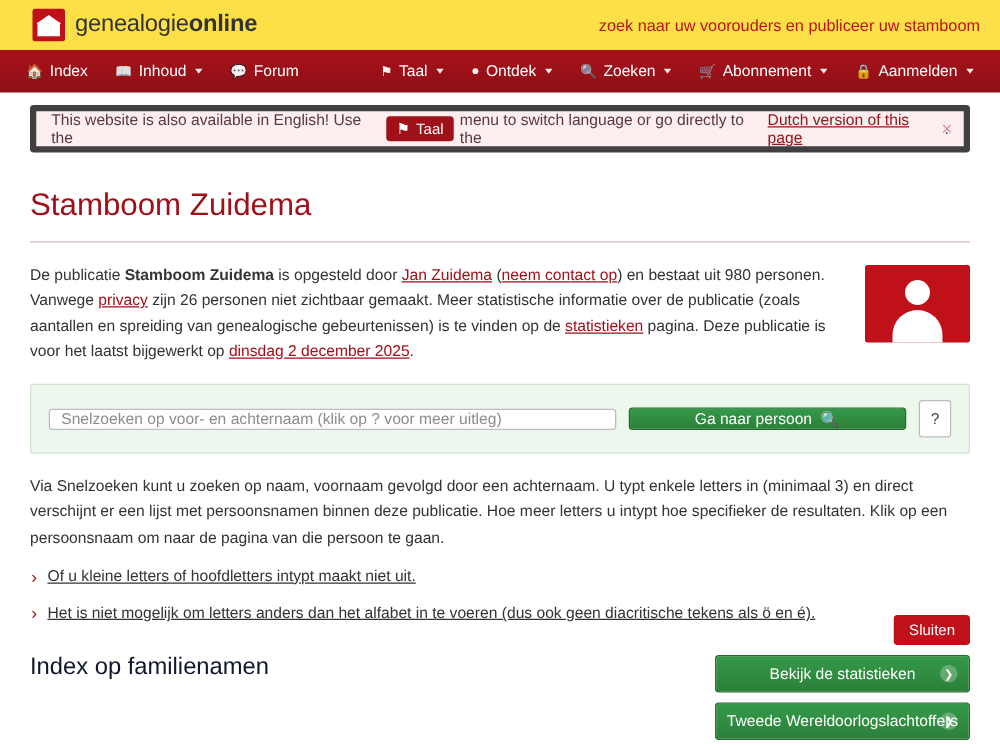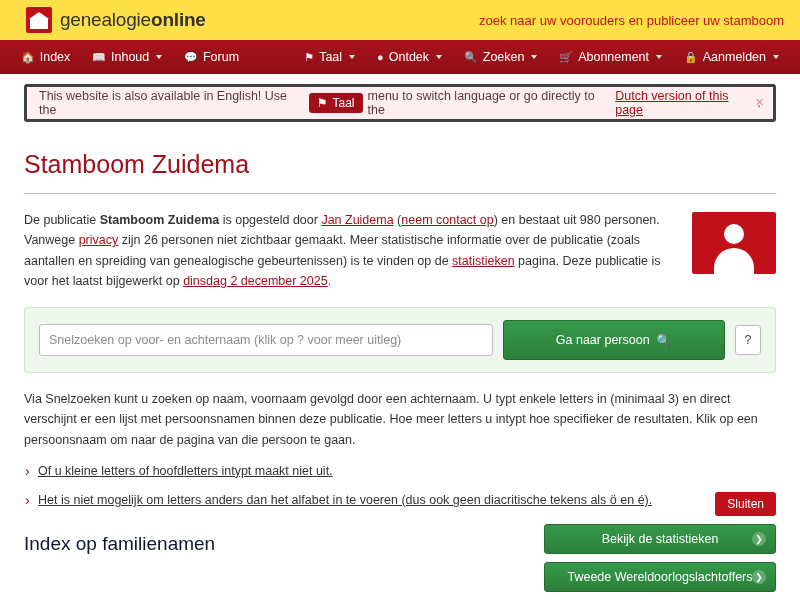--- a/index.html
+++ b/index.html
@@ -80,21 +80,21 @@
     border-right: 3.5px solid transparent;
     border-top: 4px solid #fff;
     margin-left: 2px;
     opacity: .9;
   }
   .ico { font-size: 11px; opacity: .95; }
   
   .alert {
     margin: 10px 24px 0 24px;
     background: #fdeff0;
-    border: 3px solid #404040;
+    border: 5px solid #404040;
     border-radius: 3px;
     padding: 9px 12px;
     font-size: 12.5px;
     color: #5b3a3c;
     display: flex;
     align-items: center;
     justify-content: center;
     position: relative;
     height: 38px;
   }
@@ -168,32 +168,32 @@
     background: #eef7ee;
     border: 1px solid #cfe3cf;
     border-radius: 3px;
     padding: 12px 14px;
     display: flex;
     align-items: center;
     gap: 10px;
   }
   .search-input {
     flex: 1;
-    height: 32px;
+    height: 17px;
     border: 1px solid #bdbdbd;
     border-radius: 3px;
     padding: 0 9px;
     font-size: 12.5px;
     color: #333;
     background: #fff;
     font-family: "Liberation Sans", sans-serif;
   }
   .search-input::placeholder { color: #8c8c8c; }
   .btn-green {
-    height: 40px;
+    height: 18px;
     min-width: 222px;
     background: #2e8b3c;
     background: linear-gradient(#35994a, #2c8039);
     border: 1px solid #256c30;
     color: #fff;
     border-radius: 3px;
     font-size: 12.5px;
     display: flex;
     align-items: center;
     justify-content: center;
@@ -252,21 +252,21 @@
   .btn-close-widget {
     background: #c0111b;
     color: #fff;
     border: none;
     border-radius: 3px;
     font-size: 12px;
     padding: 5px 12px;
     cursor: pointer;
   }
   .float .btn-green {
-    width: 232px;
+    width: 204px;
     min-width: 0;
     height: 30px;
     justify-content: center;
     position: relative;
   }
   .float .btn-green .circ {
     position: absolute;
     right: 9px;
     width: 14px; height: 14px;
     border-radius: 50%;

